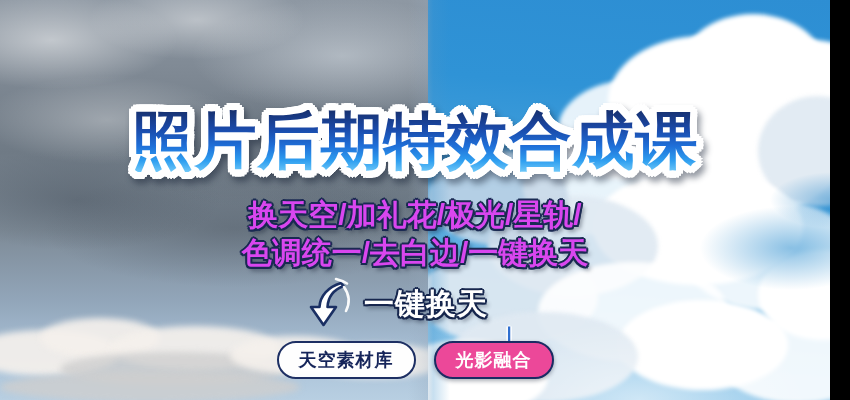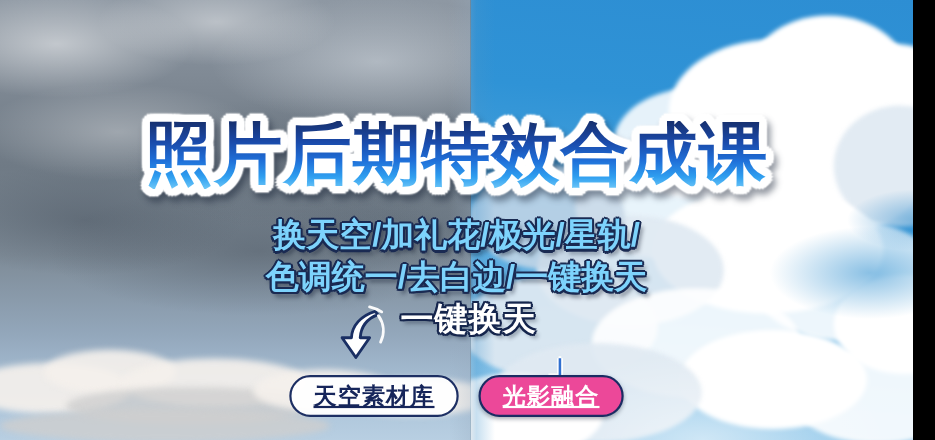--- a/index.html
+++ b/index.html
@@ -80,33 +80,33 @@
       drop-shadow(0 3px 0 #fff) drop-shadow(0 -3px 0 #fff)
       drop-shadow(2px 2px 0 #fff) drop-shadow(-2px 2px 0 #fff)
       drop-shadow(2px -2px 0 #fff) drop-shadow(-2px -2px 0 #fff)
       drop-shadow(3px 5px 3px rgba(20,30,50,.45));
   }
 
   .sub{
     position:absolute; left:0; right:0;
     text-align:center; white-space:nowrap;
     font-size:30px; font-weight:bold; line-height:1;
-    color:#7dd3fc;
+    color:#d946ef;
     text-shadow:
       2px 0 0 #1a2a52, -2px 0 0 #1a2a52, 0 2px 0 #1a2a52, 0 -2px 0 #1a2a52,
       1.5px 1.5px 0 #1a2a52, -1.5px 1.5px 0 #1a2a52, 1.5px -1.5px 0 #1a2a52, -1.5px -1.5px 0 #1a2a52,
       3px 4px 4px rgba(15,25,45,.5);
   }
   .sub1{ top:200px; }
   .sub2{ top:238px; }
 
   
   .onekey-row{
     position:absolute; left:0; right:0; top:276px;
-    display:flex; justify-content:center; gap:6px;
+    display:flex; align-items:center; justify-content:center; gap:6px;
   }
   .arrow-icon{ width:56px; height:56px; flex:0 0 auto; margin-right:2px; }
   .onekey-text{
     font-size:30px; font-weight:bold; line-height:1; color:#ffffff;
     white-space:nowrap; letter-spacing:1px;
     text-shadow:
       2px 0 0 #16264d, -2px 0 0 #16264d, 0 2px 0 #16264d, 0 -2px 0 #16264d,
       1.5px 1.5px 0 #16264d, -1.5px 1.5px 0 #16264d, 1.5px -1.5px 0 #16264d, -1.5px -1.5px 0 #16264d,
       3px 4px 4px rgba(15,25,45,.45);
   }
@@ -117,21 +117,21 @@
   }
 
   
   .badges{
     position:absolute; left:0; right:0; top:341px;
     display:flex; align-items:center; justify-content:center; gap:18px;
   }
   .badge{
     height:38px; padding:0 20px; border-radius:19px;
     display:flex; align-items:center; justify-content:center;
-    font-size:21px; font-weight:bold; white-space:nowrap; letter-spacing:1px;text-decoration:underline;
+    font-size:18px; font-weight:bold; white-space:nowrap; letter-spacing:1px;
   }
   .badge-outline{
     background:rgba(255,255,255,.93);
     border:2.5px solid #1d2f63;
     color:#16255a;
     text-shadow:1px 1px 0 rgba(255,255,255,.85);
   }
   .badge-solid{
     background:#ec4899;
     border:2.5px solid #1b2c63;

